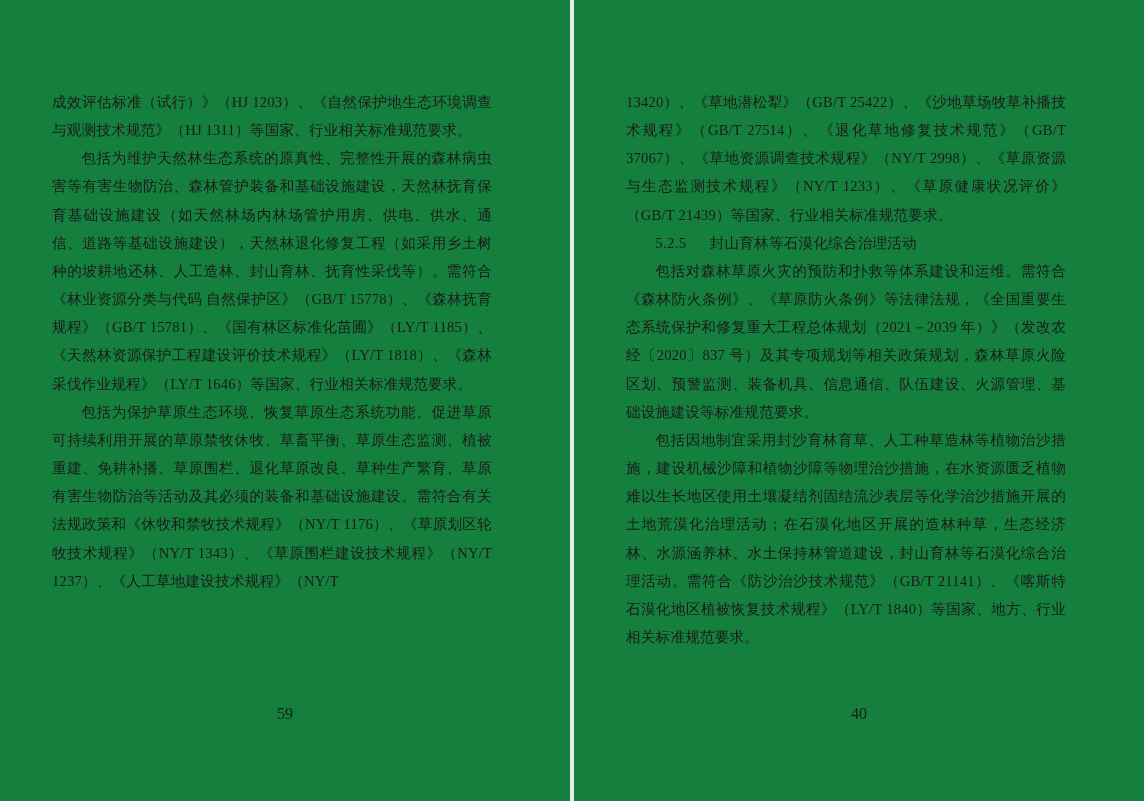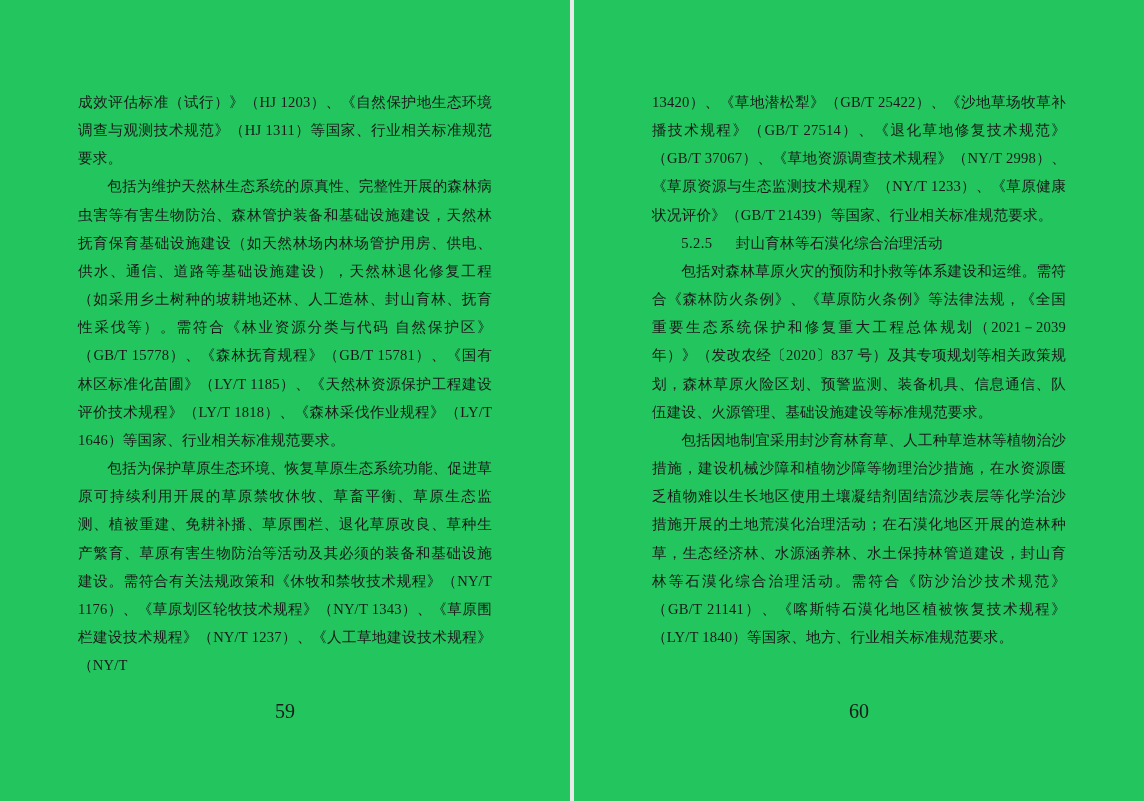--- a/index.html
+++ b/index.html
@@ -14,26 +14,26 @@
     font-family: "Liberation Serif", "DejaVu Serif", serif;
   }
   .spread {
     display: flex;
     width: 1144px;
     height: 801px;
     gap: 4px;
     background: #e9e9e9;
   }
   .page {
-    background: #22c55e;
+    background: #15803d;
     width: 686px;
     height: 801px;
     box-sizing: border-box;
     position: relative;
-    padding: 88px 78px 0 78px;
+    padding: 88px 78px 0 52px;
   }
   .page-body {
     font-size: 14.6px;
     line-height: 1.93;
     color: #1a1a1a;
     text-align: justify;
     text-justify: inter-ideograph;
     letter-spacing: 0.2px;
   }
   .para {
@@ -54,21 +54,21 @@
   .heading .gap {
     display: inline-block;
     width: 1.6em;
   }
   .folio {
     position: absolute;
     left: 0;
     right: 0;
     bottom: 78px;
     text-align: center;
-    font-size: 20px;
+    font-size: 16px;
     color: #1a1a1a;
   }
 </style>
 </head>
 <body>
 
 <div class="spread">
 
   <div class="page">
     <div class="page-body">
@@ -79,16 +79,16 @@
     <div class="folio">59</div>
   </div>
 
   <div class="page">
     <div class="page-body">
       <p class="para noindent">13420）、《草地潜松犁》（GB/T 25422）、《沙地草场牧草补播技术规程》（GB/T 27514）、《退化草地修复技术规范》（GB/T 37067）、《草地资源调查技术规程》（NY/T 2998）、《草原资源与生态监测技术规程》（NY/T 1233）、《草原健康状况评价》（GB/T 21439）等国家、行业相关标准规范要求。</p>
       <p class="heading"><span class="num">5.2.5</span><span class="gap"></span><span>封山育林等石漠化综合治理活动</span></p>
       <p class="para">包括对森林草原火灾的预防和扑救等体系建设和运维。需符合《森林防火条例》、《草原防火条例》等法律法规，《全国重要生态系统保护和修复重大工程总体规划（2021－2039 年）》（发改农经〔2020〕837 号）及其专项规划等相关政策规划，森林草原火险区划、预警监测、装备机具、信息通信、队伍建设、火源管理、基础设施建设等标准规范要求。</p>
       <p class="para">包括因地制宜采用封沙育林育草、人工种草造林等植物治沙措施，建设机械沙障和植物沙障等物理治沙措施，在水资源匮乏植物难以生长地区使用土壤凝结剂固结流沙表层等化学治沙措施开展的土地荒漠化治理活动；在石漠化地区开展的造林种草，生态经济林、水源涵养林、水土保持林管道建设，封山育林等石漠化综合治理活动。需符合《防沙治沙技术规范》（GB/T 21141）、《喀斯特石漠化地区植被恢复技术规程》（LY/T 1840）等国家、地方、行业相关标准规范要求。</p>
     </div>
-    <div class="folio">60</div>
+    <div class="folio">40</div>
   </div>
 
 </div>
 
 </body></html>

